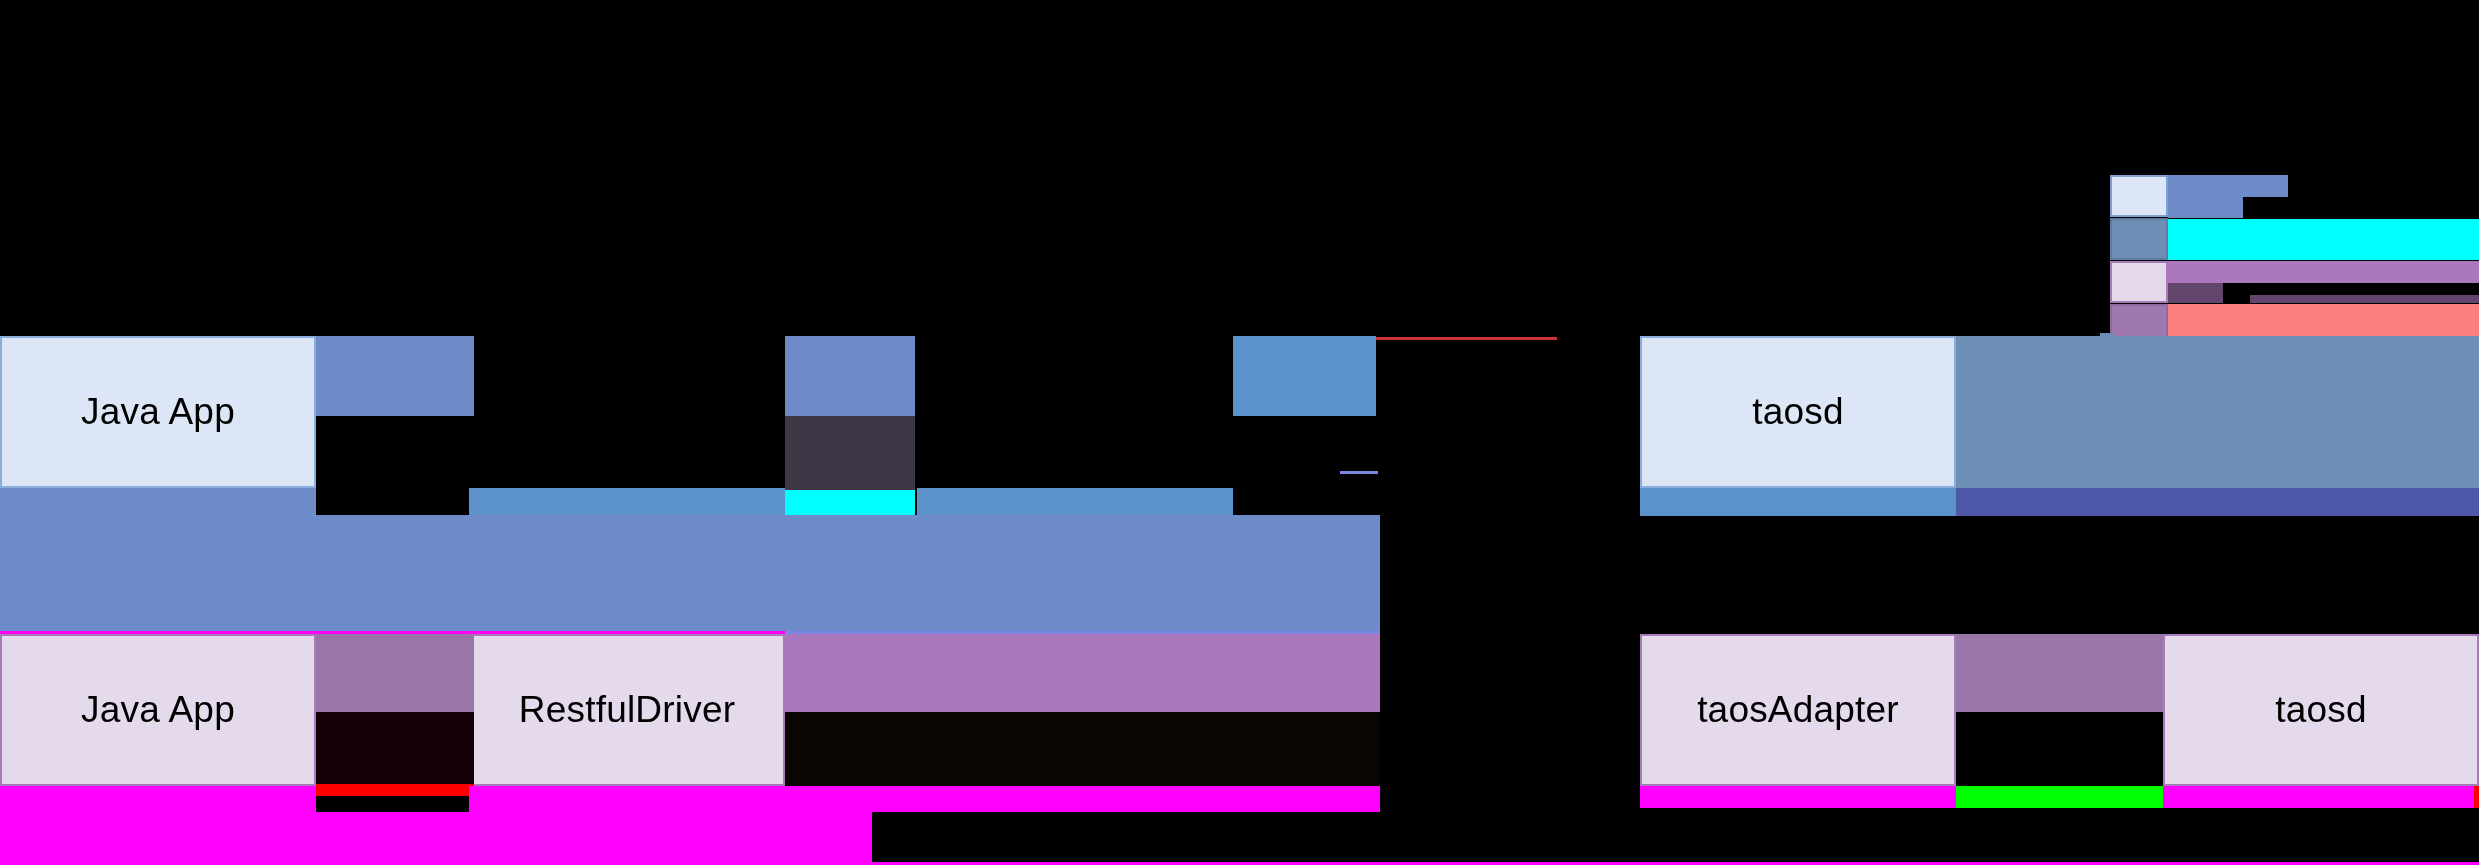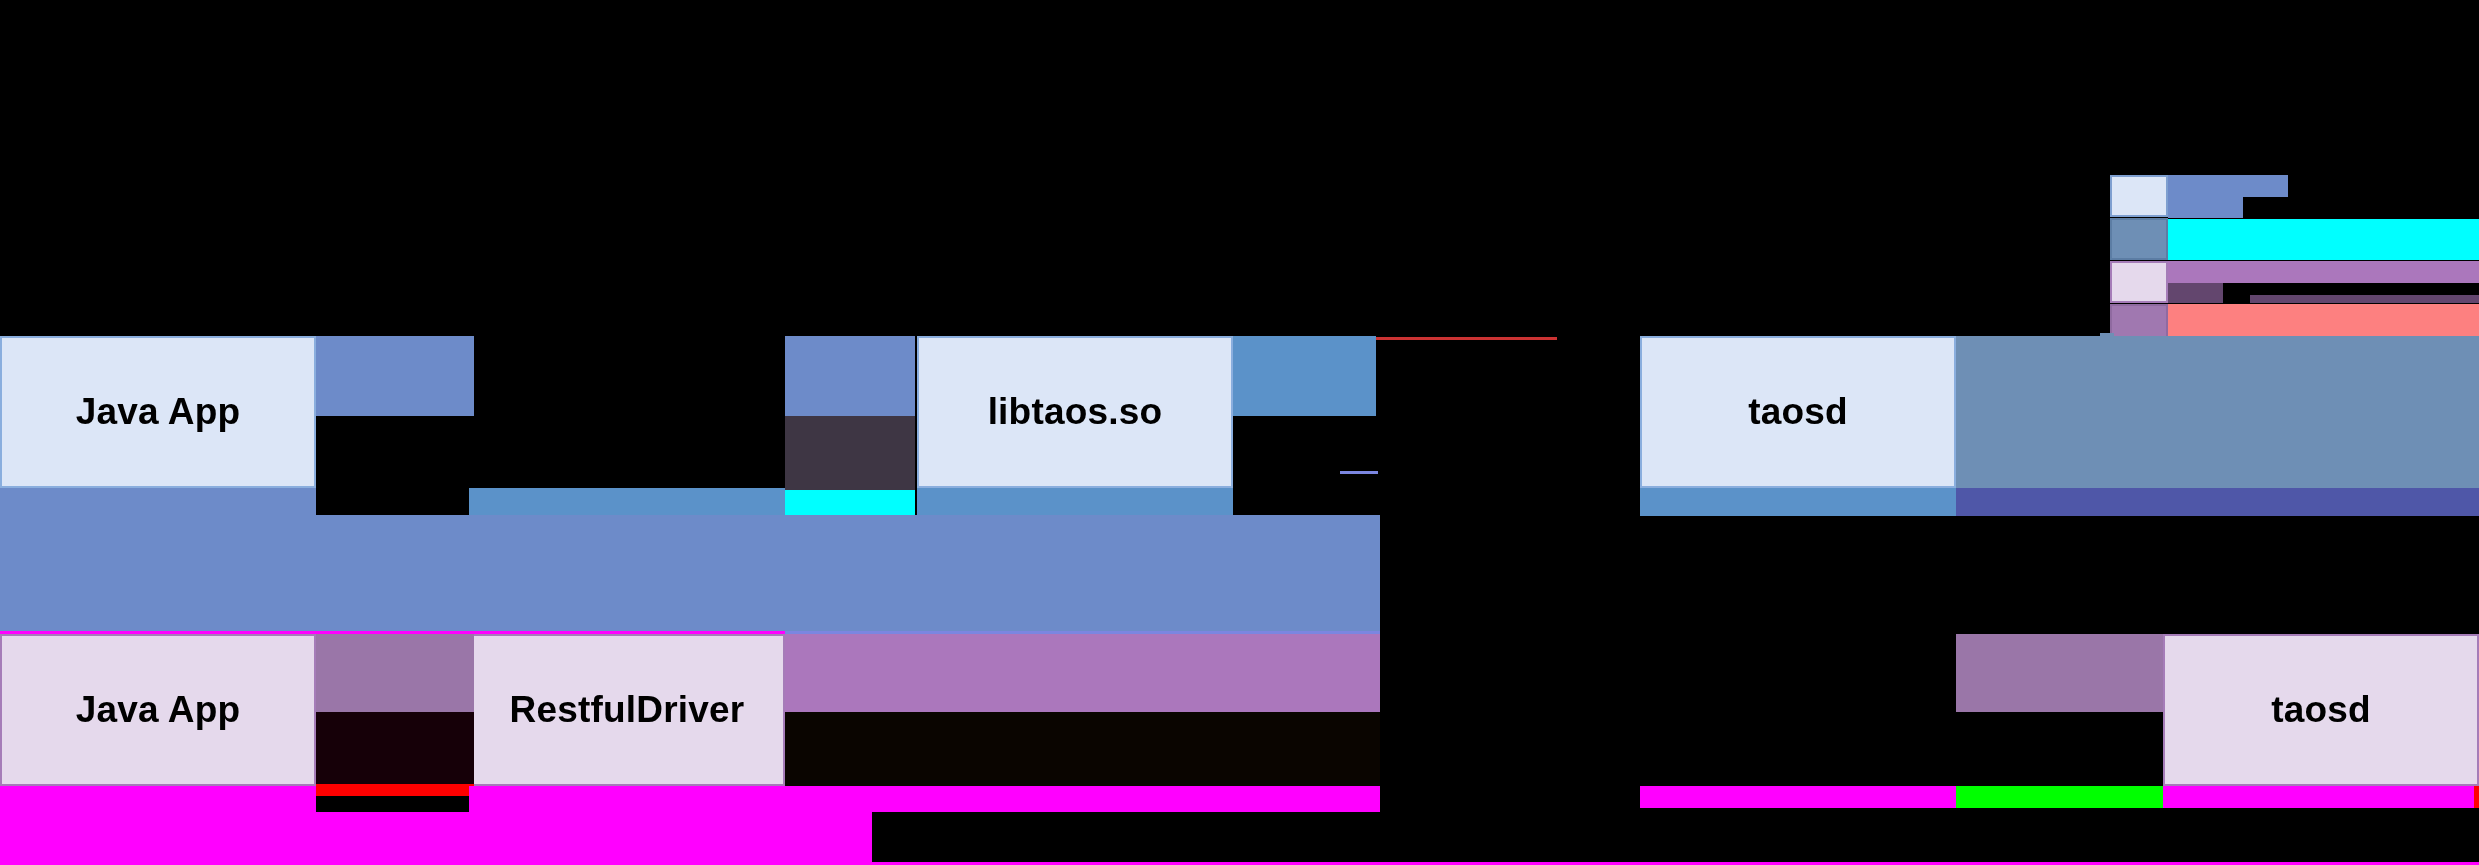--- a/index.html
+++ b/index.html
@@ -1,17 +1,17 @@
 <!DOCTYPE html>
 <html><head>
 <meta charset="utf-8">
 <style>
   html,body{margin:0;padding:0;background:#000;}
   #stage{position:relative;width:2479px;height:865px;background:#000000;overflow:hidden;
-         font-family:"Liberation Sans","DejaVu Sans",sans-serif;font-weight:bold;}
+         font-family:"Liberation Sans","DejaVu Sans",sans-serif;}
 
   
   .node{
     position:absolute;
     display:flex;align-items:center;justify-content:center;
     text-align:center;
     box-sizing:border-box;
     font-size:37px;
     color:#000000;
     letter-spacing:.2px;
@@ -96,23 +96,20 @@
     <div class="blk blk-black" style="left:113px;top:108px;width:256px;height:12px;"></div>
   </div>
 
   <div class="blk blk-steel" style="left:2100px;top:333px;width:14px;height:12px;"></div>
 
   <div class="node node-native" style="left:0px;top:336px;width:316px;height:152px;">
     <span>Java App</span>
   </div>
 
 
-  <div class="node node-native" style="left:917px;top:336px;width:316px;height:152px;">
-    <span>libtaos.so</span>
-  </div>
 
   <div class="node node-native" style="left:1640px;top:336px;width:316px;height:152px;">
     <span>taosd</span>
   </div>
 
   <div class="conn" style="left:318px;top:416px;width:130px;"></div>
   <div class="arrowhead" style="left:446px;top:406px;"></div>
 
   <div class="conn" style="left:787px;top:416px;width:112px;"></div>
   <div class="arrowhead" style="left:897px;top:406px;"></div>
@@ -142,20 +139,23 @@
   <div class="thinline" style="left:785px;top:631px;width:595px;"></div>
 
   <div class="node node-rest" style="left:0px;top:634px;width:316px;height:152px;">
     <span>Java App</span>
   </div>
 
   <div class="node node-rest" style="left:469px;top:634px;width:316px;height:152px;">
     <span>RestfulDriver</span>
   </div>
 
+  <div class="node node-rest" style="left:1640px;top:634px;width:316px;height:152px;">
+    <span>taosAdapter</span>
+  </div>
 
   <div class="node node-rest" style="left:2163px;top:634px;width:316px;height:152px;">
     <span>taosd</span>
   </div>
 
   <div class="conn" style="left:318px;top:712px;width:130px;"></div>
   <div class="arrowhead" style="left:446px;top:702px;"></div>
 
   <div class="conn" style="left:787px;top:712px;width:832px;"></div>
   <div class="arrowhead" style="left:1618px;top:702px;"></div>

